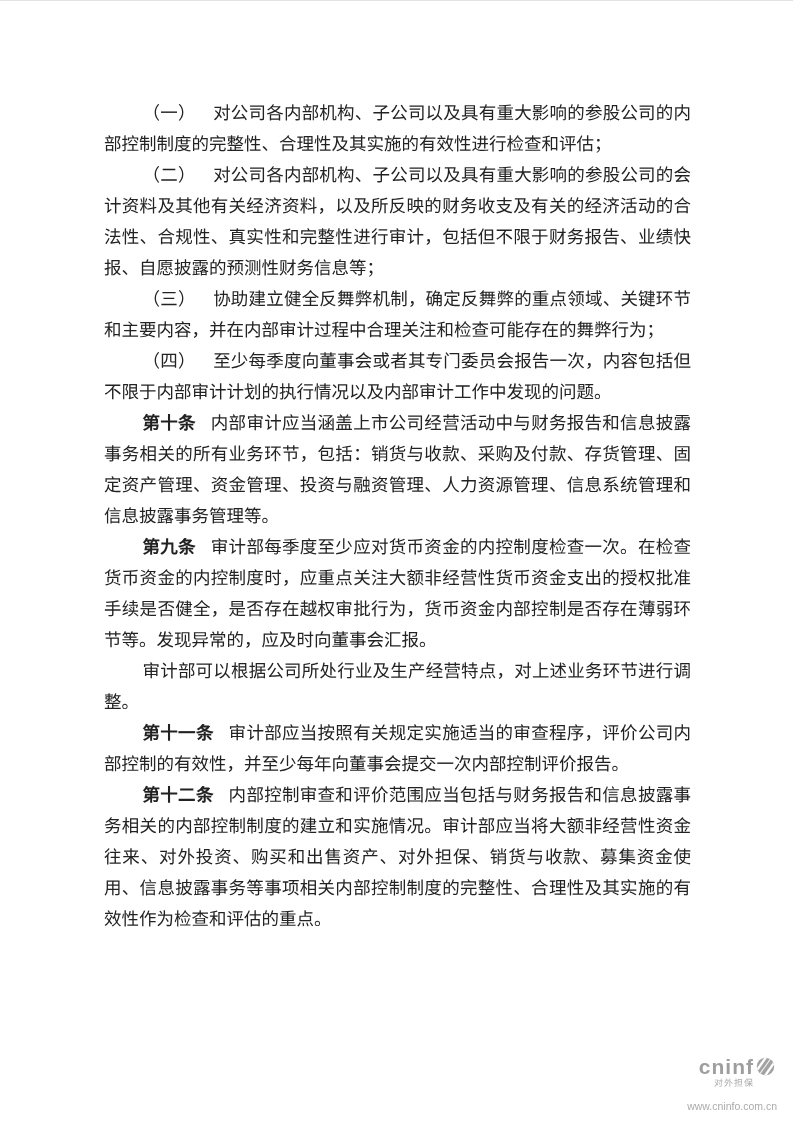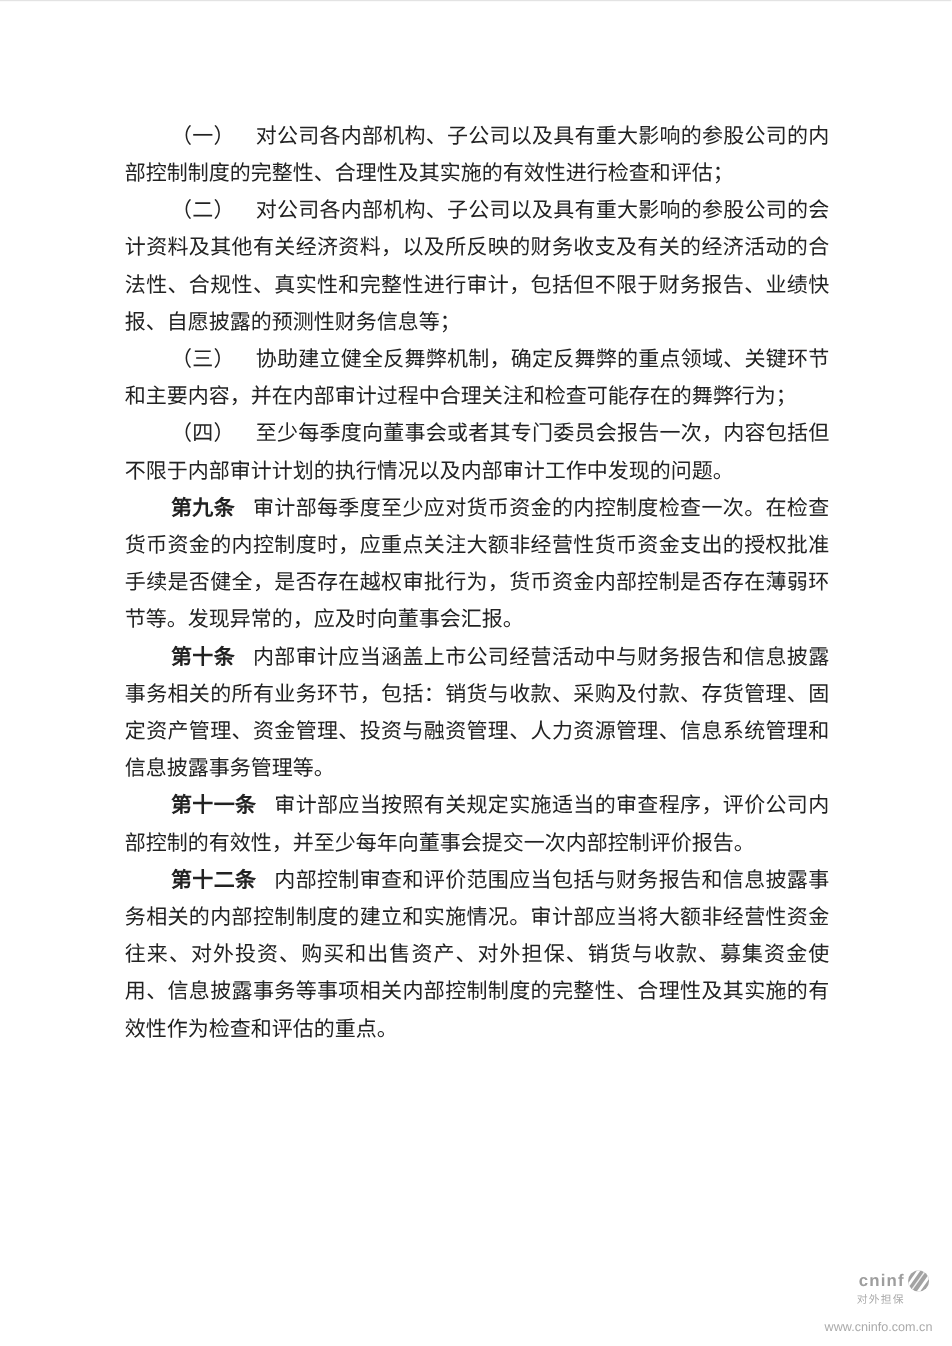--- a/index.html
+++ b/index.html
@@ -49,21 +49,21 @@
     user-select: none;
   }
   .brand-row {
     display: flex;
     align-items: center;
     justify-content: flex-end;
     margin-right: 2px;
   }
   .brand {
     font-weight: bold;
-    font-size: 14px;
+    font-size: 21px;
     letter-spacing: 1px;
     color: #9e9e9e;
   }
   .swirl {
     display: inline-block;
     width: 19px;
     height: 19px;
     margin-left: 2px;
   }
   .brand-cn {
@@ -86,24 +86,25 @@
   <div class="content">
 
     <p class="para"><span class="prefix">（一）</span><span>对公司各内部机构、子公司以及具有重大影响的参股公司的内部控制制度的完整性、合理性及其实施的有效性进行检查和评估；</span></p>
 
     <p class="para"><span class="prefix">（二）</span><span>对公司各内部机构、子公司以及具有重大影响的参股公司的会计资料及其他有关经济资料，以及所反映的财务收支及有关的经济活动的合法性、合规性、真实性和完整性进行审计，包括但不限于财务报告、业绩快报、自愿披露的预测性财务信息等；</span></p>
 
     <p class="para"><span class="prefix">（三）</span><span>协助建立健全反舞弊机制，确定反舞弊的重点领域、关键环节和主要内容，并在内部审计过程中合理关注和检查可能存在的舞弊行为；</span></p>
 
     <p class="para"><span class="prefix">（四）</span><span>至少每季度向董事会或者其专门委员会报告一次，内容包括但不限于内部审计计划的执行情况以及内部审计工作中发现的问题。</span></p>
 
+    <p class="para"><span class="prefix article">第十条</span><span>内部审计应当涵盖上市公司经营活动中与财务报告和信息披露事务相关的所有业务环节，包括：销货与收款、采购及付款、存货管理、固定资产管理、资金管理、投资与融资管理、人力资源管理、信息系统管理和信息披露事务管理等。</span></p>
+
     <p class="para"><span class="prefix article">第九条</span><span>审计部每季度至少应对货币资金的内控制度检查一次。在检查货币资金的内控制度时，应重点关注大额非经营性货币资金支出的授权批准手续是否健全，是否存在越权审批行为，货币资金内部控制是否存在薄弱环节等。发现异常的，应及时向董事会汇报。</span></p>
 
-    <p class="para"><span class="prefix article">第十条</span><span>内部审计应当涵盖上市公司经营活动中与财务报告和信息披露事务相关的所有业务环节，包括：销货与收款、采购及付款、存货管理、固定资产管理、资金管理、投资与融资管理、人力资源管理、信息系统管理和信息披露事务管理等。</span></p>
-
+    <p class="para"><span>审计部可以根据公司所处行业及生产经营特点，对上述业务环节进行调整。</span></p>
 
     <p class="para"><span class="prefix article">第十一条</span><span>审计部应当按照有关规定实施适当的审查程序，评价公司内部控制的有效性，并至少每年向董事会提交一次内部控制评价报告。</span></p>
 
 
     <p class="para"><span class="prefix article">第十二条</span><span>内部控制审查和评价范围应当包括与财务报告和信息披露事务相关的内部控制制度的建立和实施情况。审计部应当将大额非经营性资金往来、对外投资、购买和出售资产、对外担保、销货与收款、募集资金使用、信息披露事务等事项相关内部控制制度的完整性、合理性及其实施的有效性作为检查和评估的重点。</span></p>
 
   </div>
 
   <div class="footer">
     <div class="brand-row">

